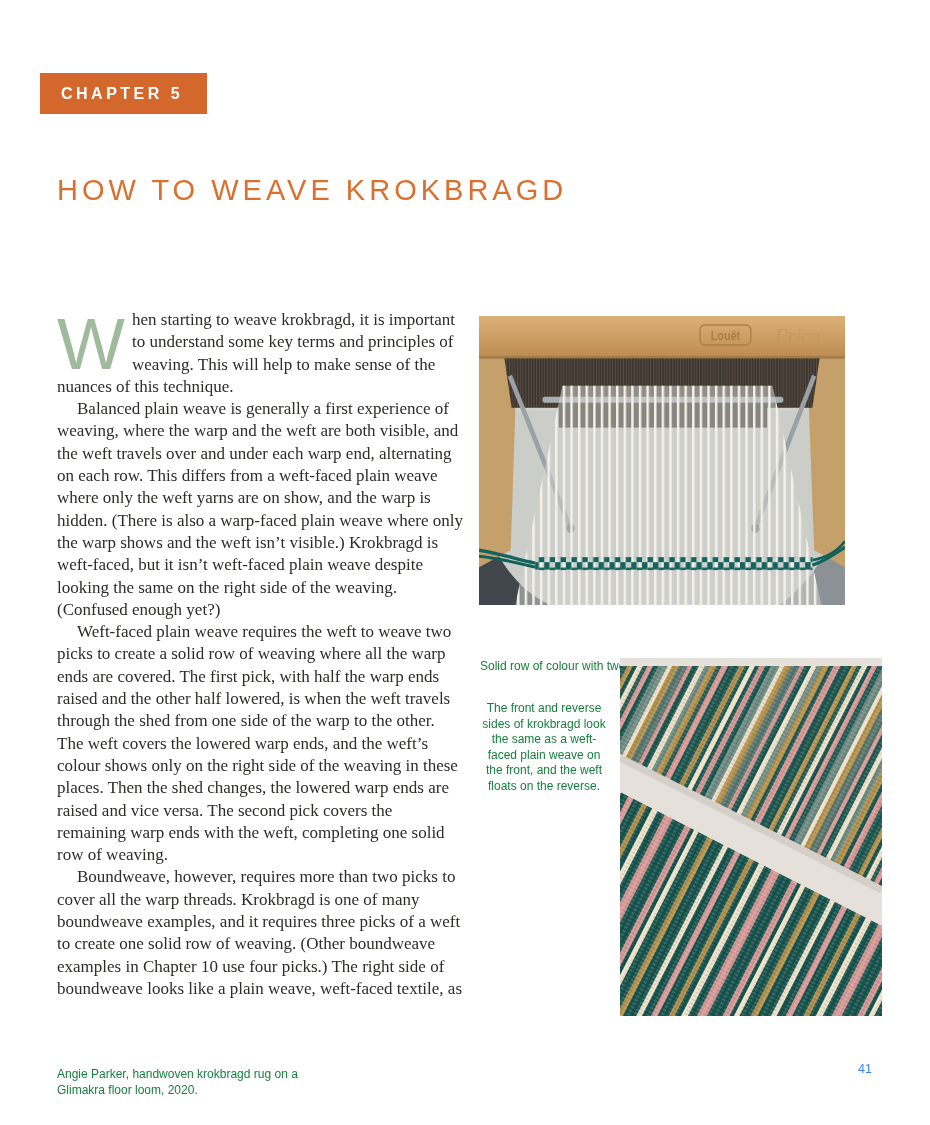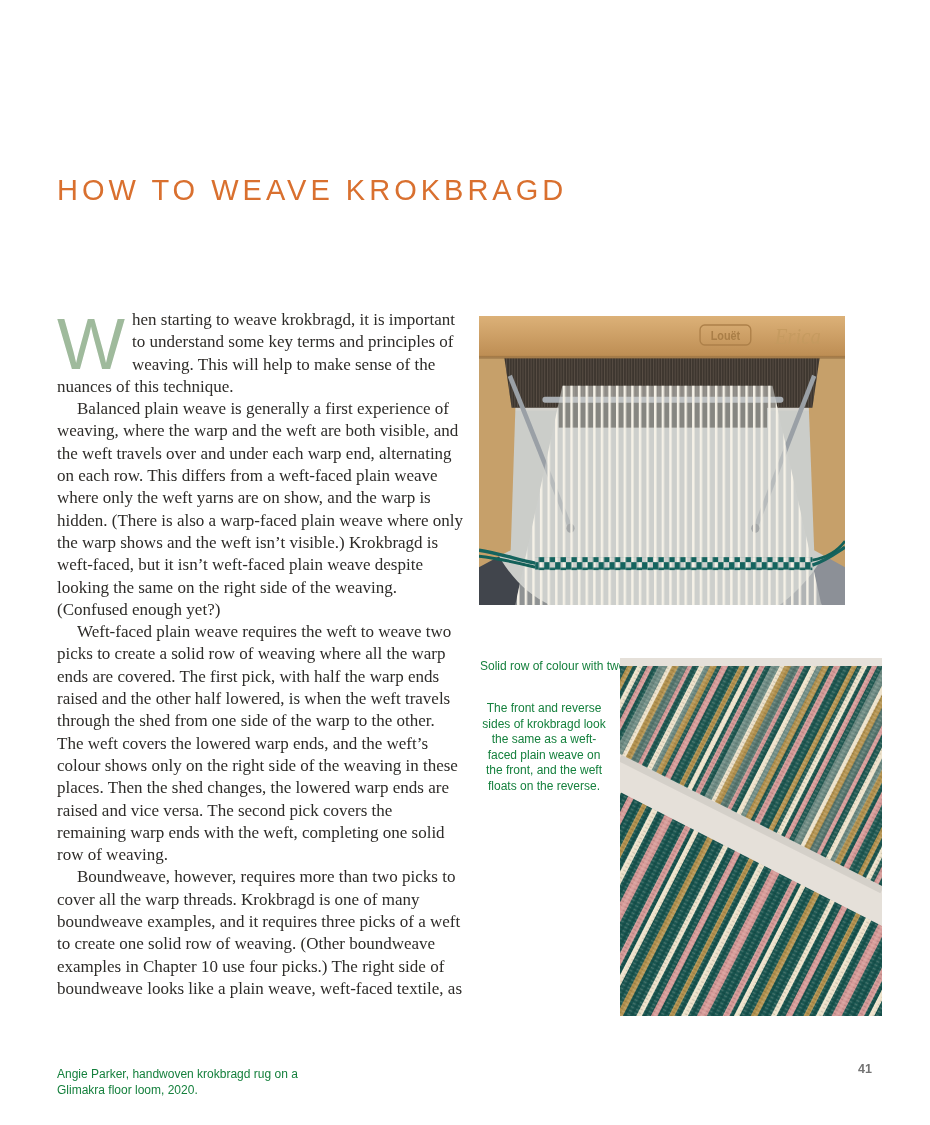--- a/index.html
+++ b/index.html
@@ -32,29 +32,32 @@
   .fig1 { position:absolute; left:479px; top:316px; width:366px; height:289px; }
   .fig1 svg, .fig2 svg { display:block; width:100%; height:100%; }
   .caption {
     font-size:12px; line-height:15.5px; color:#15803d;margin-top:40px;
   }
   .fig1-caption { position:absolute; left:480px; top:619px; width:402px; }
   .side-caption { position:absolute; left:480px; top:661px; width:128px;text-align:center; }
   .fig2 { position:absolute; left:620px; top:658px; width:262px; height:358px; }
   .credit { position:absolute; left:57px; top:1027px; width:260px; }
   .page-number {
-    position:absolute; left:858px; top:1062px; font-size:12.5px; font-weight:700;
-    color:#737373;
+    position:absolute; left:858px; top:1062px; font-size:12.5px; font-weight:400;
+    color:#3b82f6;
   }
 </style>
 </head>
 <body>
 
 <div class="page">
 
+  <div class="chapter-badge">
+    <span>CHAPTER 5</span>
+  </div>
 
   <h1 class="page-title">HOW TO WEAVE KROKBRAGD</h1>
 
   <div class="body-col">
     <p><span class="dropcap">W</span><span>hen starting to weave krokbragd, it is important to understand some key terms and principles of weaving. This will help to make sense of the nuances of this technique.</span></p>
     <p class="indent">Balanced plain weave is generally a first experience of weaving, where the warp and the weft are both visible, and the weft travels over and under each warp end, alternating on each row. This differs from a weft-faced plain weave where only the weft yarns are on show, and the warp is hidden. (There is also a warp-faced plain weave where only the warp shows and the weft isn’t visible.) Krokbragd is weft-faced, but it isn’t weft-faced plain weave despite looking the same on the right side of the weaving. (Confused enough yet?)</p>
     <p class="indent">Weft-faced plain weave requires the weft to weave two picks to create a solid row of weaving where all the warp ends are covered. The first pick, with half the warp ends raised and the other half lowered, is when the weft travels through the shed from one side of the warp to the other. The weft covers the lowered warp ends, and the weft’s colour shows only on the right side of the weaving in these places. Then the shed changes, the lowered warp ends are raised and vice versa. The second pick covers the remaining warp ends with the weft, completing one solid row of weaving.</p>
     <p class="indent">Boundweave, however, requires more than two picks to cover all the warp threads. Krokbragd is one of many boundweave examples, and it requires three picks of a weft to create one solid row of weaving. (Other boundweave examples in Chapter 10 use four picks.) The right side of boundweave looks like a plain weave, weft-faced textile, as</p>
   </div>
 

